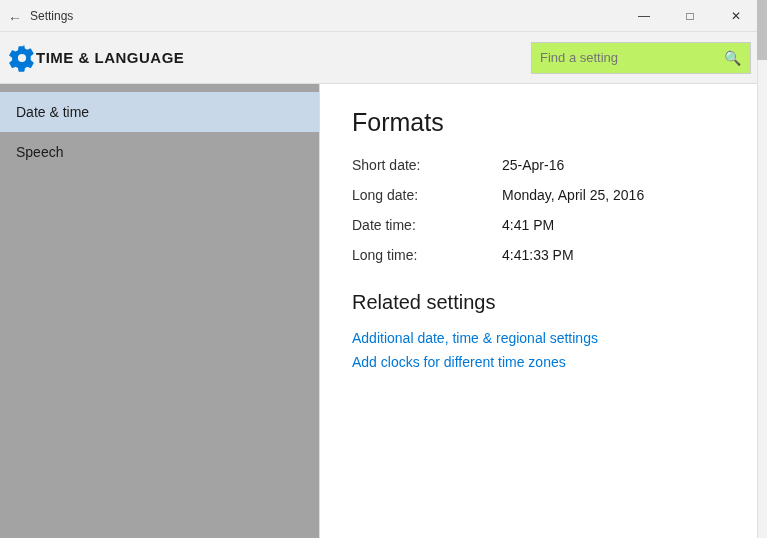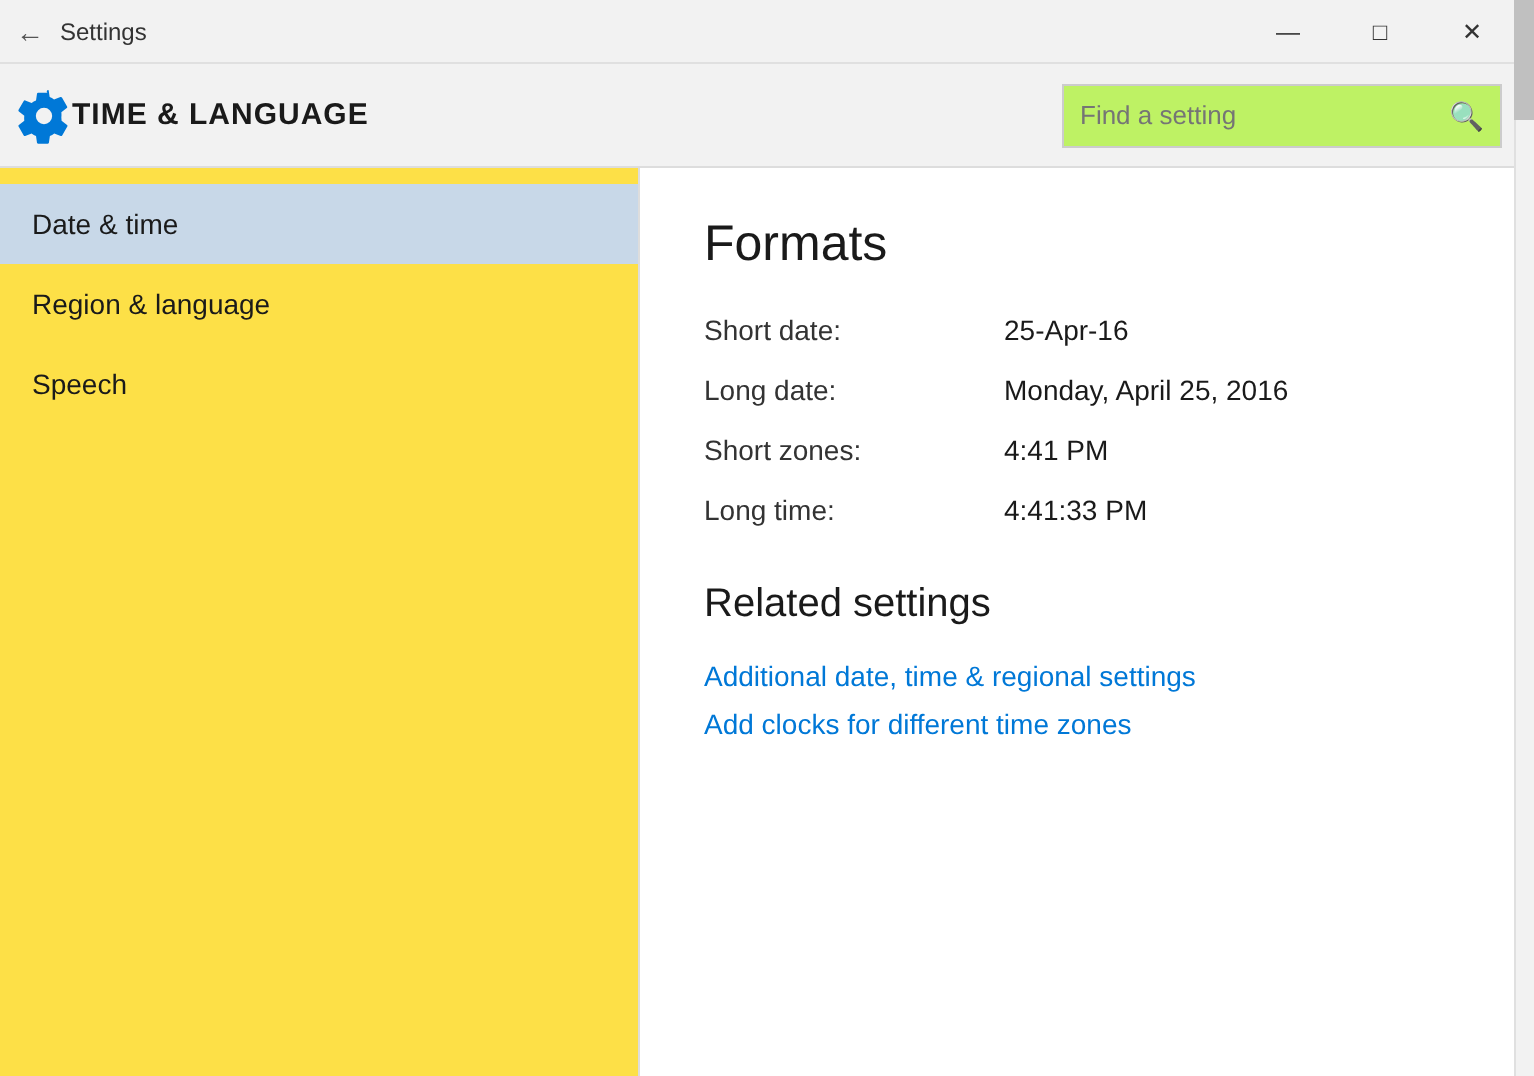--- a/index.html
+++ b/index.html
@@ -98,21 +98,21 @@
 
     
     .main-layout {
       display: flex;
       height: calc(538px - 32px - 52px);
     }
 
     
     .sidebar {
       width: 320px;
-      background: #fde047;
+      background: #a3a3a3;
       padding-top: 8px;
       flex-shrink: 0;
       border-right: 1px solid #ddd;
     }
     .sidebar-item {
       padding: 12px 16px;
       cursor: pointer;
       font-size: 14px;
       color: #1a1a1a;
     }
@@ -220,37 +220,36 @@
   <div class="search-box">
     <input class="search-input" type="text" placeholder="Find a setting" style="">
     <span class="search-icon">🔍</span>
   </div>
 </div>
 
 <div class="main-layout">
 
   <div class="sidebar">
     <div class="sidebar-item active">Date &amp; time</div>
-    <div class="sidebar-item">Region &amp; language</div>
     <div class="sidebar-item">Speech</div>
   </div>
 
   <div class="content">
     <div class="section-title">Formats</div>
 
     <div class="format-row">
       <span class="format-label">Short date:</span>
       <span class="format-value">25-Apr-16</span>
     </div>
     <div class="format-row">
       <span class="format-label">Long date:</span>
       <span class="format-value">Monday, April 25, 2016</span>
     </div>
     <div class="format-row">
-      <span class="format-label">Short zones:</span>
+      <span class="format-label">Date time:</span>
       <span class="format-value">4:41 PM</span>
     </div>
     <div class="format-row">
       <span class="format-label">Long time:</span>
       <span class="format-value">4:41:33 PM</span>
     </div>
 
 
     <div class="related-settings-title">Related settings</div>
 

